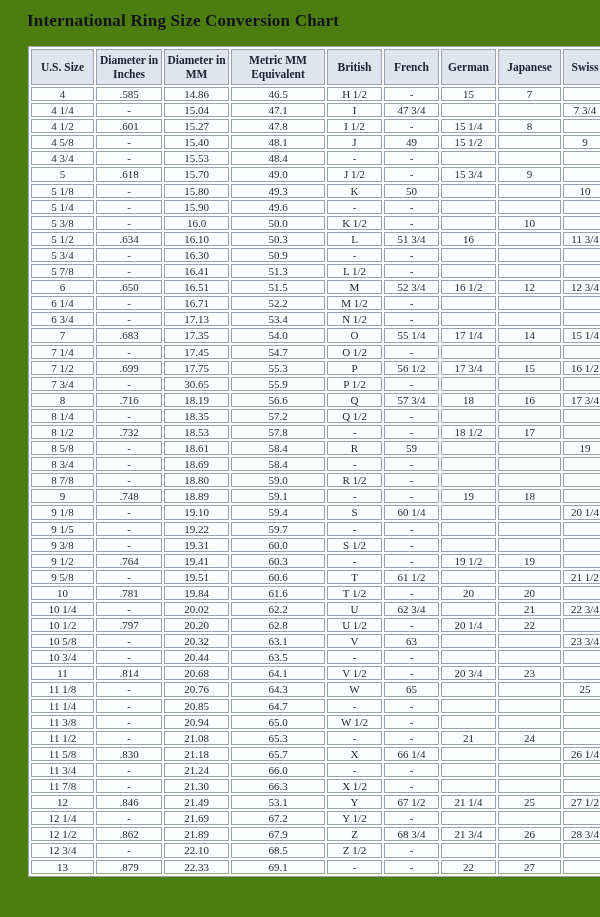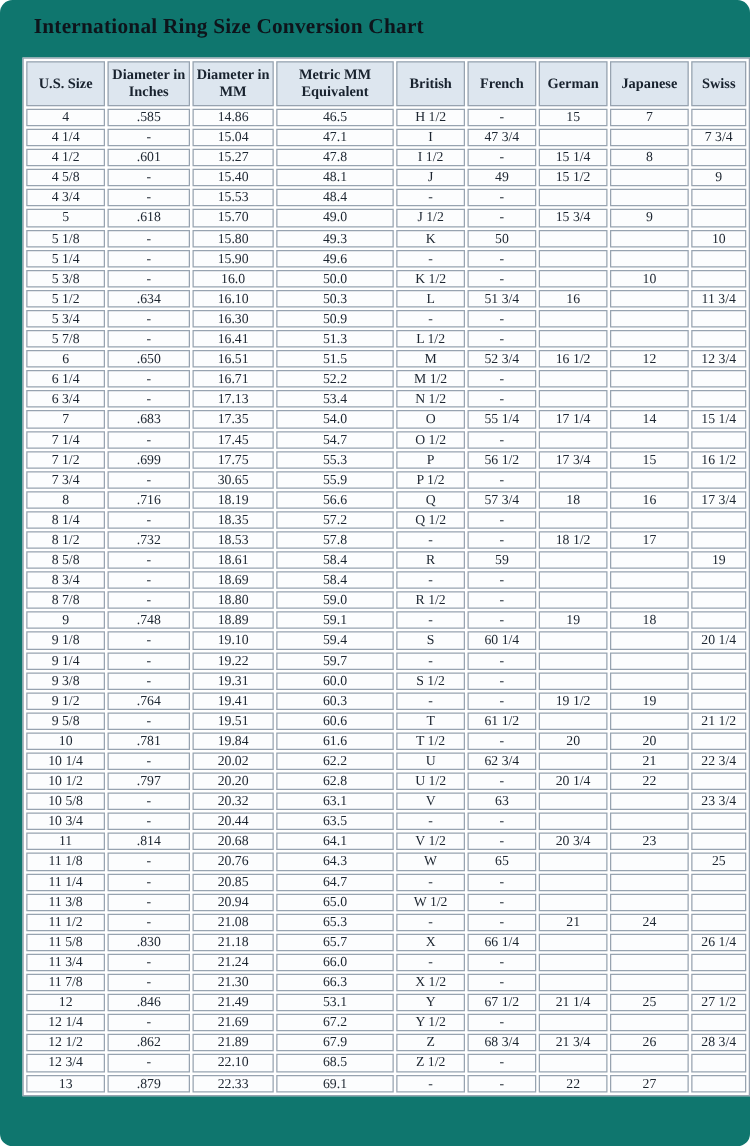--- a/index.html
+++ b/index.html
@@ -10,32 +10,31 @@
     height: 917px;
     font-family: "Liberation Serif", serif;
     color: #1c2530;
     -webkit-font-smoothing: antialiased;
   }
   .page {
     position: relative;
     width: 600px;
     height: 917px;
     overflow: hidden;
-    background: #0f766e;
-    border-radius: 10px;
+    background: #4d7c0f;
   }
   h1.title {
     font-size: 17px;
     font-weight: bold;
     color: #0e141b;
     margin: 11px 0 0 27px;
     letter-spacing: 0.2px;
   }
   .table-wrap {
-    margin: 15px 0 0 18px;
+    margin: 15px 0 0 28px;
   }
   table.conv {
     width: 561px;
     table-layout: fixed;
     border-collapse: separate;
     border-spacing: 2px;
     background: #ffffff;
     border: 1px solid #97a3b0;
   }
   table.conv th, table.conv td {
@@ -396,21 +395,21 @@
             <td>-</td>
             <td>19.10</td>
             <td>59.4</td>
             <td>S</td>
             <td>60 1/4</td>
             <td></td>
             <td></td>
             <td>20 1/4</td>
           </tr>
           <tr>
-            <td>9 1/4</td>
+            <td>9 1/5</td>
             <td>-</td>
             <td>19.22</td>
             <td>59.7</td>
             <td>-</td>
             <td>-</td>
             <td></td>
             <td></td>
             <td></td>
           </tr>
           <tr>

